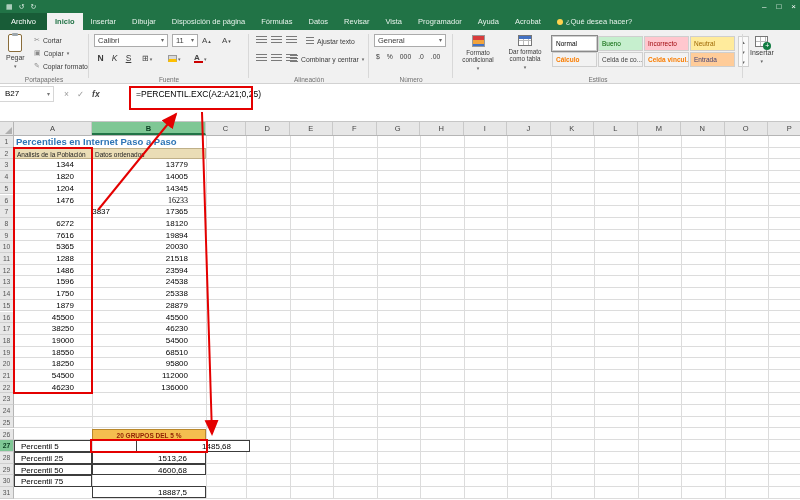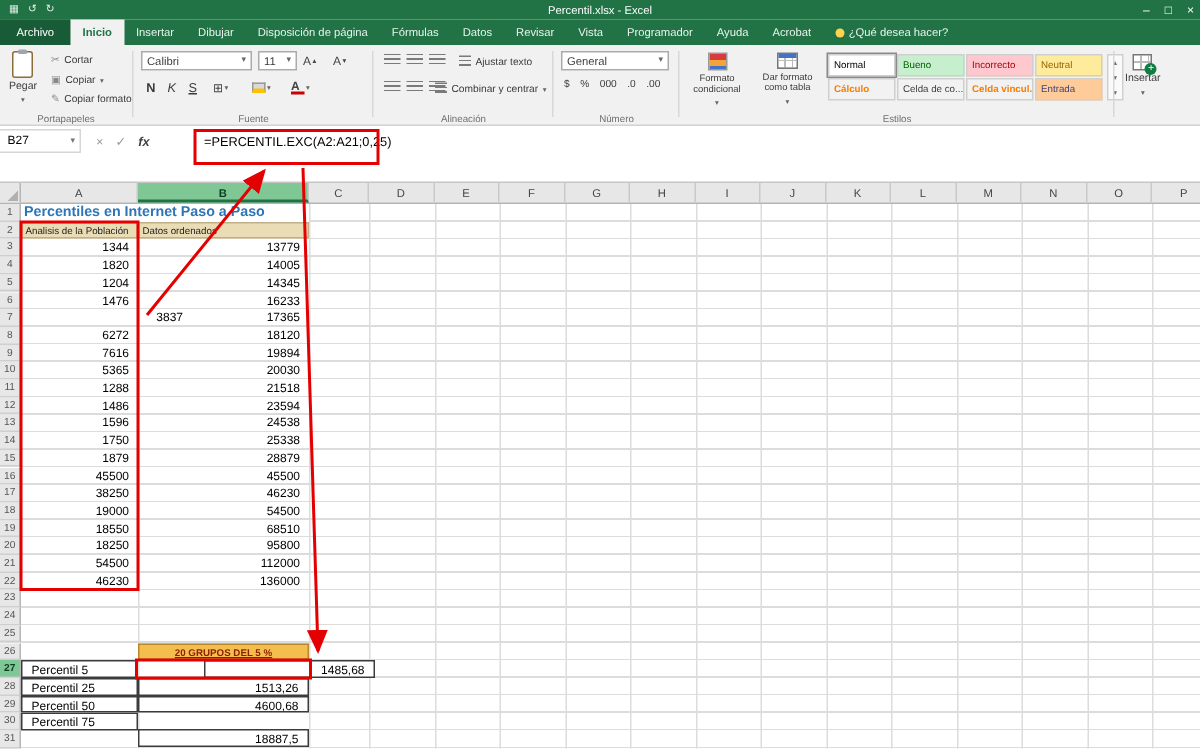--- a/index.html
+++ b/index.html
@@ -89,21 +89,21 @@
   .corner:after{content:"";position:absolute;right:1px;bottom:1px;border-left:7px solid transparent;border-bottom:7px solid #b0b0b0;}
   .grid{position:absolute;left:0;top:136px;width:800px;height:364px;background:
     repeating-linear-gradient(to bottom,transparent 0 10.7px,#dcdcdc 10.7px 11.7px);overflow:hidden;}
   .vline{position:absolute;top:0;width:1px;height:363px;background:#dcdcdc;}
   .row-hdr{position:absolute;left:0;width:14px;height:11.7px;background:#e7e7e7;
     border-right:1px solid #b5b5b5;border-bottom:1px solid #cfcfcf;
     font-size:6.8px;line-height:11px;text-align:center;color:#555;}
   .row-hdr.sel{background:#7fc795;color:#0b3d21;font-weight:bold;}
   .cell{position:absolute;height:11.7px;font-size:8px;line-height:11.5px;white-space:nowrap;
     overflow:hidden;padding:0 2px;color:#000;}
-  .num{text-align:right;padding-right:6px;}
+  .num{text-align:right;padding-right:18px;}
   .title-cell{color:#2e75b6;font-weight:bold;font-size:9.5px;background:#fff;}
   .tan-hdr{background:#eaddb6;border:1px solid #bfb089;font-size:6.5px;color:#222;}
   .gold{background:#f4be4f;border:1px solid #b9882c;font-size:6.5px;font-weight:bold;color:#8f1f00;
     text-align:center;text-decoration:underline;text-decoration-color:#c00000;}
   .pt-label{border:1px solid #3c3c3c;background:#fff;padding-left:6px;font-size:8px;}
   .pt-value{border:1px solid #3c3c3c;background:#fff;}
 
   
   .ann{position:absolute;border:2px solid #e40000;z-index:30;pointer-events:none;}
   .arrows{position:absolute;left:0;top:0;width:800px;height:500px;z-index:31;pointer-events:none;}
@@ -112,21 +112,20 @@
 <body>
 
 <div class="screen">
 
   <div class="titlebar">
     <div class="qat">
       <span>▦</span>
       <span>↺</span>
       <span>↻</span>
     </div>
-    <div class="tb-title">Percentil.xlsx - Excel</div>
     <div class="win-controls">
       <span>–</span>
       <span>□</span>
       <span>×</span>
     </div>
   </div>
 
   <div class="tabrow" id="ribbon-tabs">
       <div class="rtab file">Archivo</div>
       <div class="rtab active">Inicio</div>
@@ -385,21 +384,21 @@
       <div class="cell num" style="left: 14px; top: 175.5px; width: 78px;">45500</div>
       <div class="cell num" style="left: 14px; top: 187.2px; width: 78px;">38250</div>
       <div class="cell num" style="left: 14px; top: 198.9px; width: 78px;">19000</div>
       <div class="cell num" style="left: 14px; top: 210.6px; width: 78px;">18550</div>
       <div class="cell num" style="left: 14px; top: 222.3px; width: 78px;">18250</div>
       <div class="cell num" style="left: 14px; top: 234px; width: 78px;">54500</div>
       <div class="cell num" style="left: 14px; top: 245.7px; width: 78px;">46230</div>
       <div class="cell num" style="left: 92px; top: 23.4px; width: 114px;">13779</div>
       <div class="cell num" style="left: 92px; top: 35.1px; width: 114px;">14005</div>
       <div class="cell num" style="left: 92px; top: 46.8px; width: 114px;">14345</div>
-      <div class="cell num" style="left: 92px; top: 58.5px; width: 114px;">16233</div>
+      <div class="cell num" style="left: 92px; top: 58.5px; width: 114px; font-family: Liberation Serif, serif;">16233</div>
       <div class="cell num" style="left: 92px; top: 70.2px; width: 114px;">17365</div>
       <div class="cell num" style="left: 92px; top: 81.9px; width: 114px;">18120</div>
       <div class="cell num" style="left: 92px; top: 93.6px; width: 114px;">19894</div>
       <div class="cell num" style="left: 92px; top: 105.3px; width: 114px;">20030</div>
       <div class="cell num" style="left: 92px; top: 117px; width: 114px;">21518</div>
       <div class="cell num" style="left: 92px; top: 128.7px; width: 114px;">23594</div>
       <div class="cell num" style="left: 92px; top: 140.4px; width: 114px;">24538</div>
       <div class="cell num" style="left: 92px; top: 152.1px; width: 114px;">25338</div>
       <div class="cell num" style="left: 92px; top: 163.8px; width: 114px;">28879</div>
       <div class="cell num" style="left: 92px; top: 175.5px; width: 114px;">45500</div>

